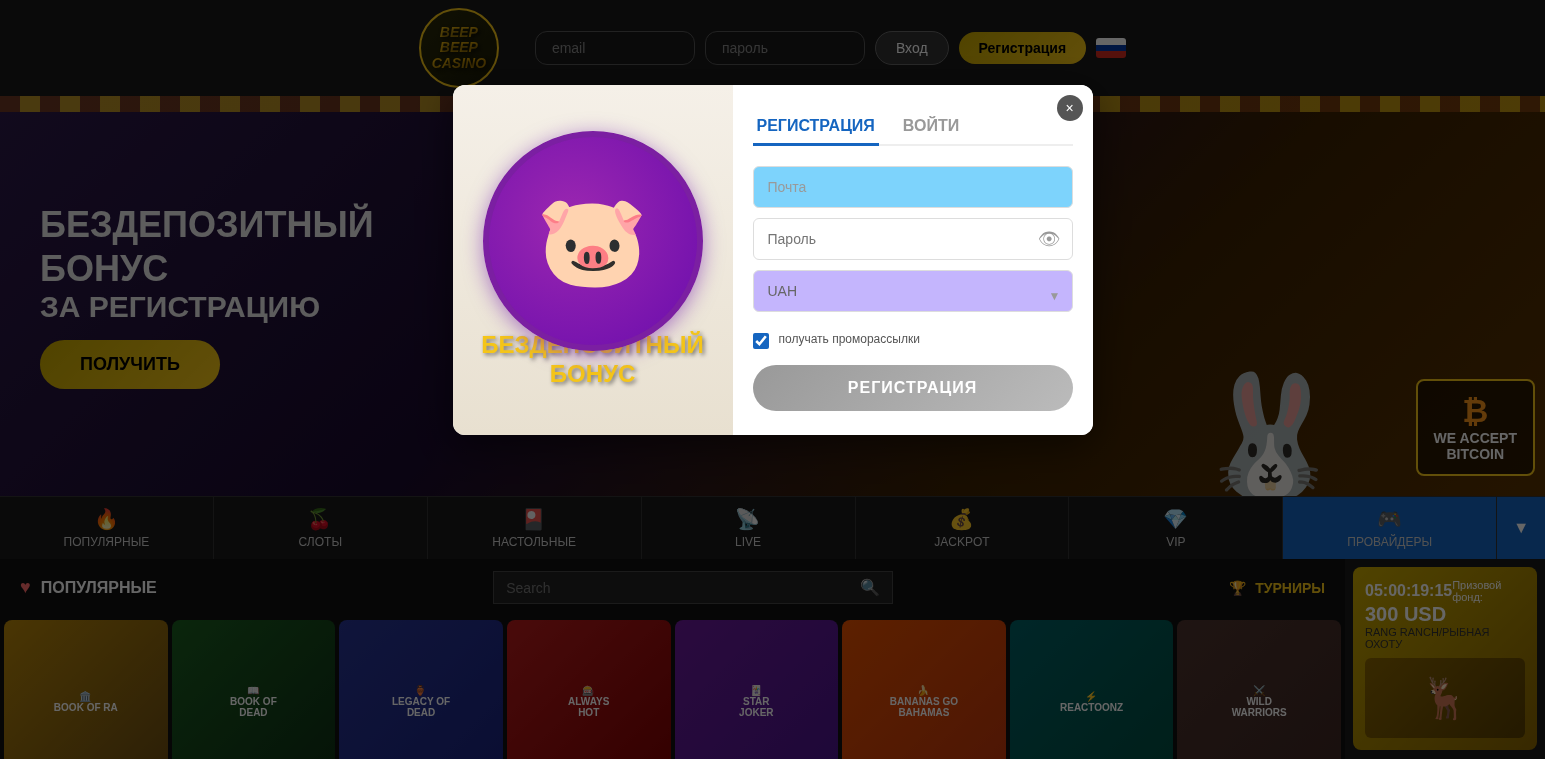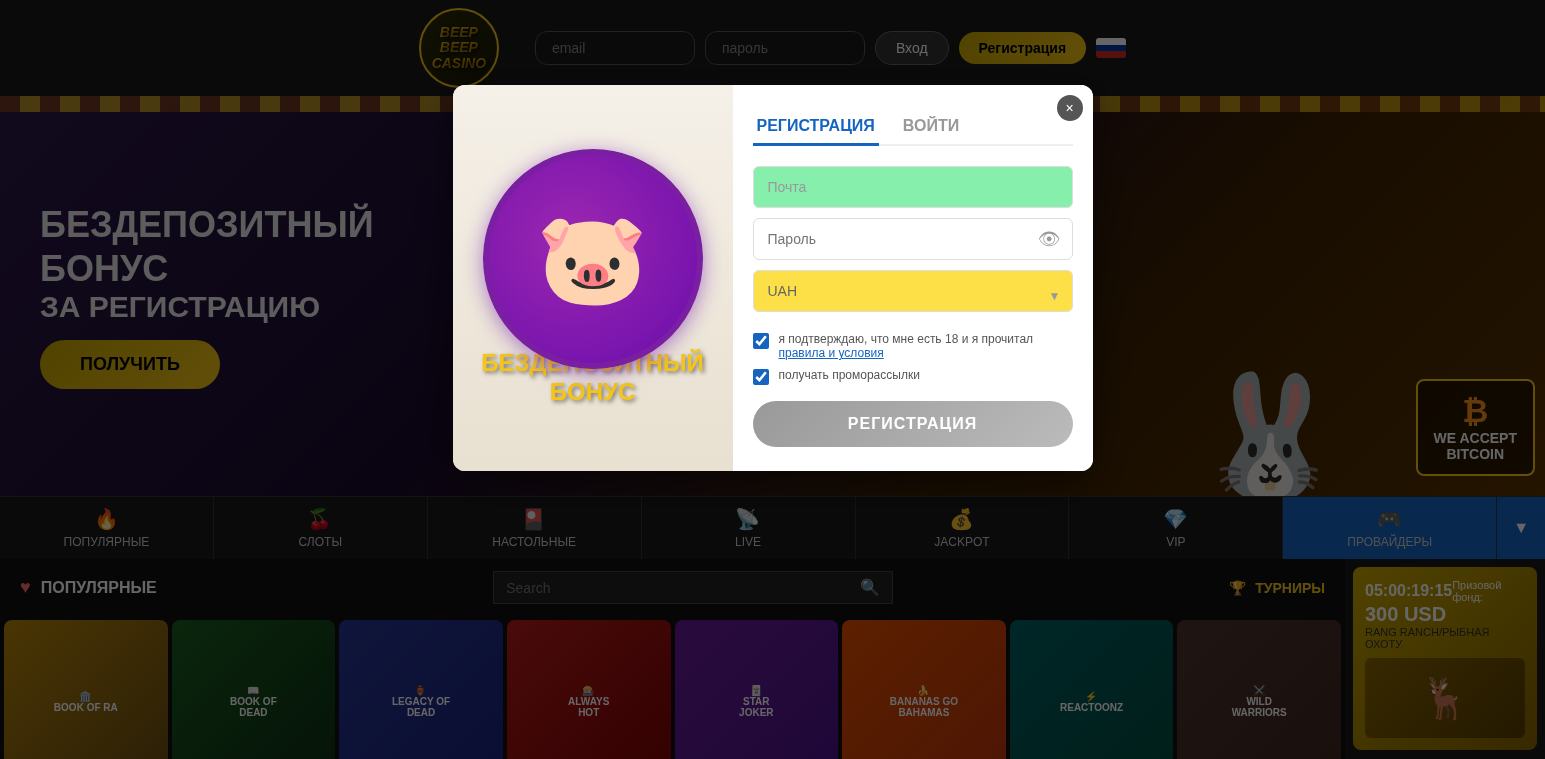--- a/index.html
+++ b/index.html
@@ -344,21 +344,21 @@
     }
     .modal-field {
       width: 100%;
       border: 1px solid #ddd;
       border-radius: 6px;
       padding: 12px 14px;
       font-size: 14px;
       color: #666;
       margin-bottom: 10px;
       outline: none;
-      background: #86efac;
+      background: #7dd3fc;
     }
     .modal-field::placeholder { color: #999; }
     .modal-field-wrap {
       position: relative;
       margin-bottom: 10px;
     }
     .modal-field-wrap input {
       width: 100%;
       border: 1px solid #ddd;
       border-radius: 6px;
@@ -378,21 +378,21 @@
     }
     .modal-select {
       width: 100%;
       border: 1px solid #ddd;
       border-radius: 6px;
       padding: 12px 14px;
       font-size: 14px;
       color: #666;
       margin-bottom: 10px;
       outline: none;
-      background: #fde047;
+      background: #c4b5fd;
       appearance: none;
       cursor: pointer;
     }
     .select-wrap {
       position: relative;
       margin-bottom: 10px;
     }
     .select-wrap::after {
       content: '▼';
       position: absolute;
@@ -652,26 +652,20 @@
 
       <div class="select-wrap">
         <select class="modal-select">
           <option>UAH</option>
           <option>USD</option>
           <option>EUR</option>
           <option>RUB</option>
         </select>
       </div>
 
-      <div class="checkbox-row">
-        <input type="checkbox" checked="" style="">
-        <span>
-          <span>я подтверждаю, что мне есть 18 и я прочитал </span><a href="#">правила и условия</a>
-        </span>
-      </div>
 
       <div class="checkbox-row">
         <input type="checkbox" checked="" style="">
         <span>получать проморассылки</span>
       </div>
 
       <button class="btn-register-modal">РЕГИСТРАЦИЯ</button>
     </div>
   </div>
 </div>

